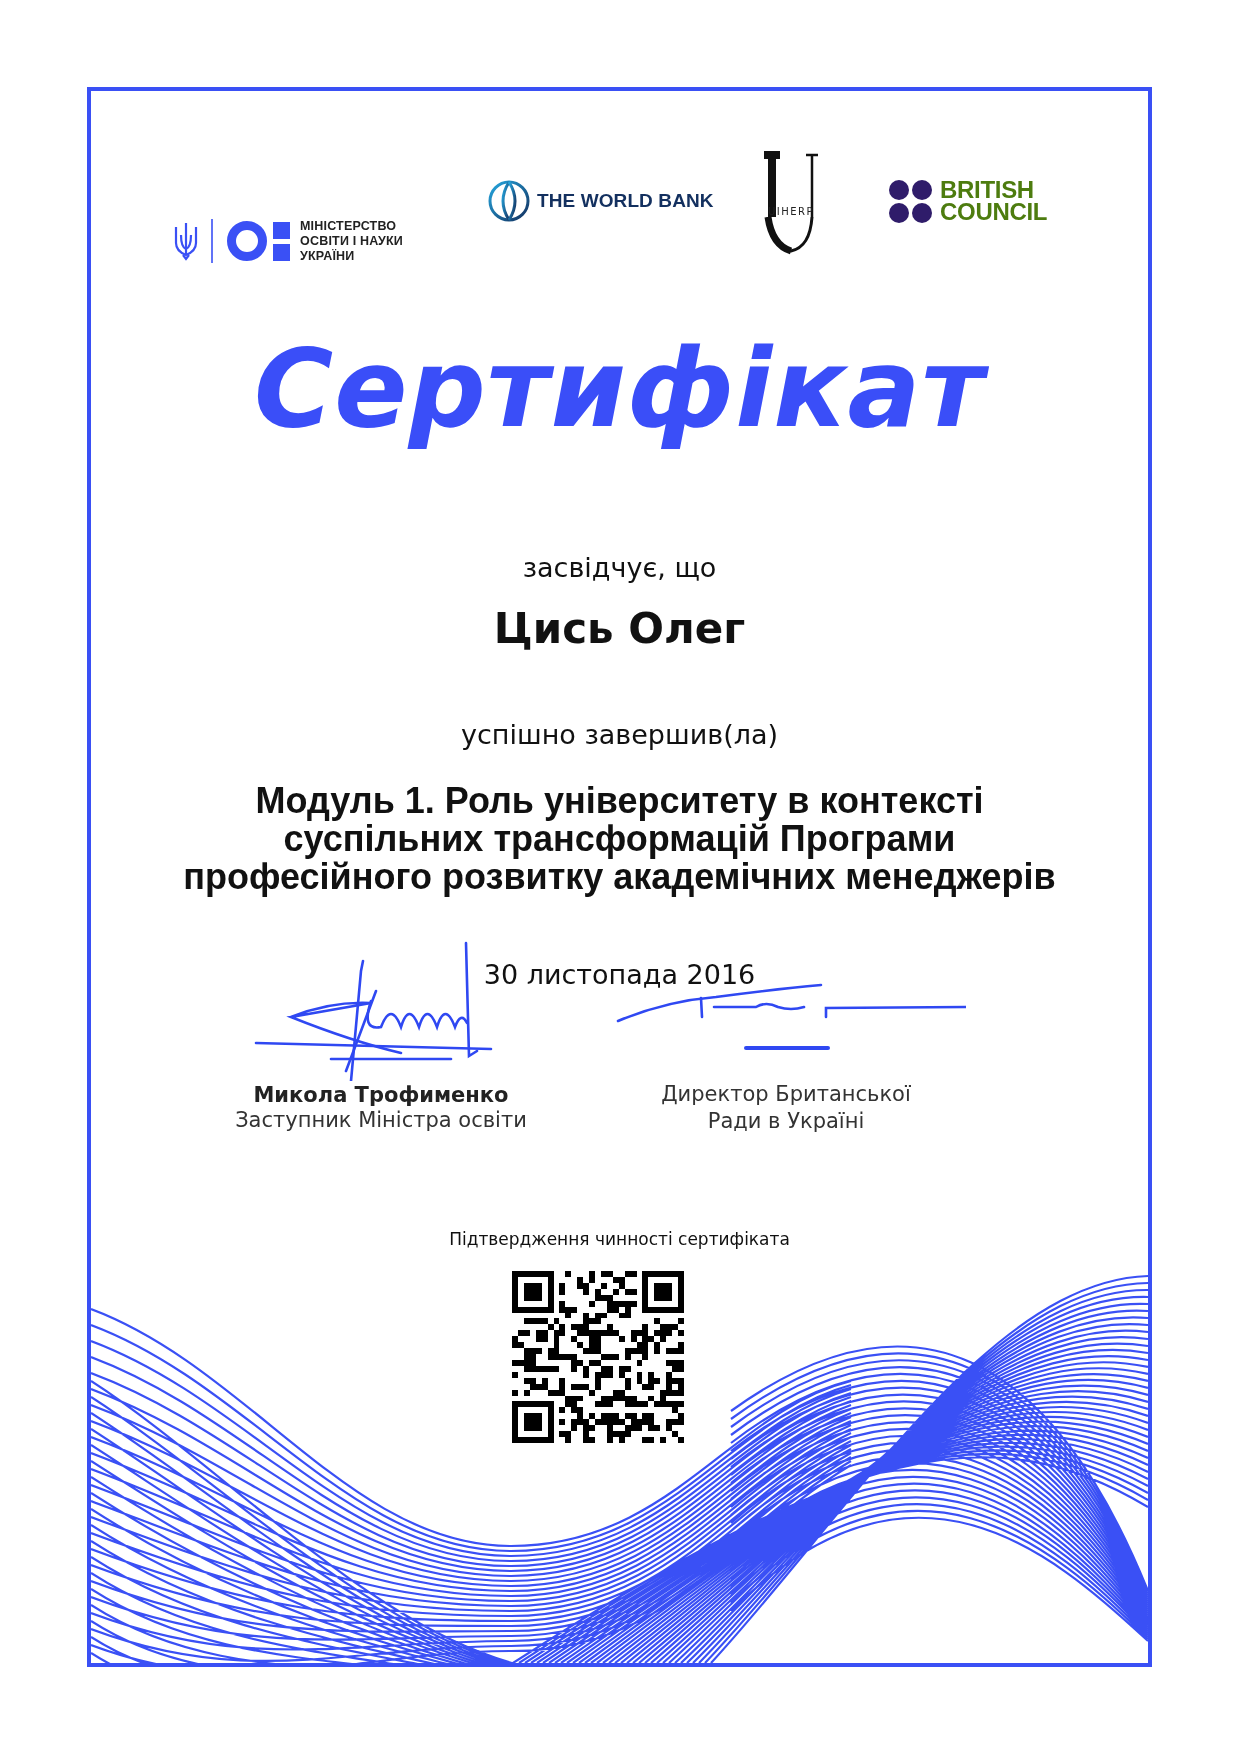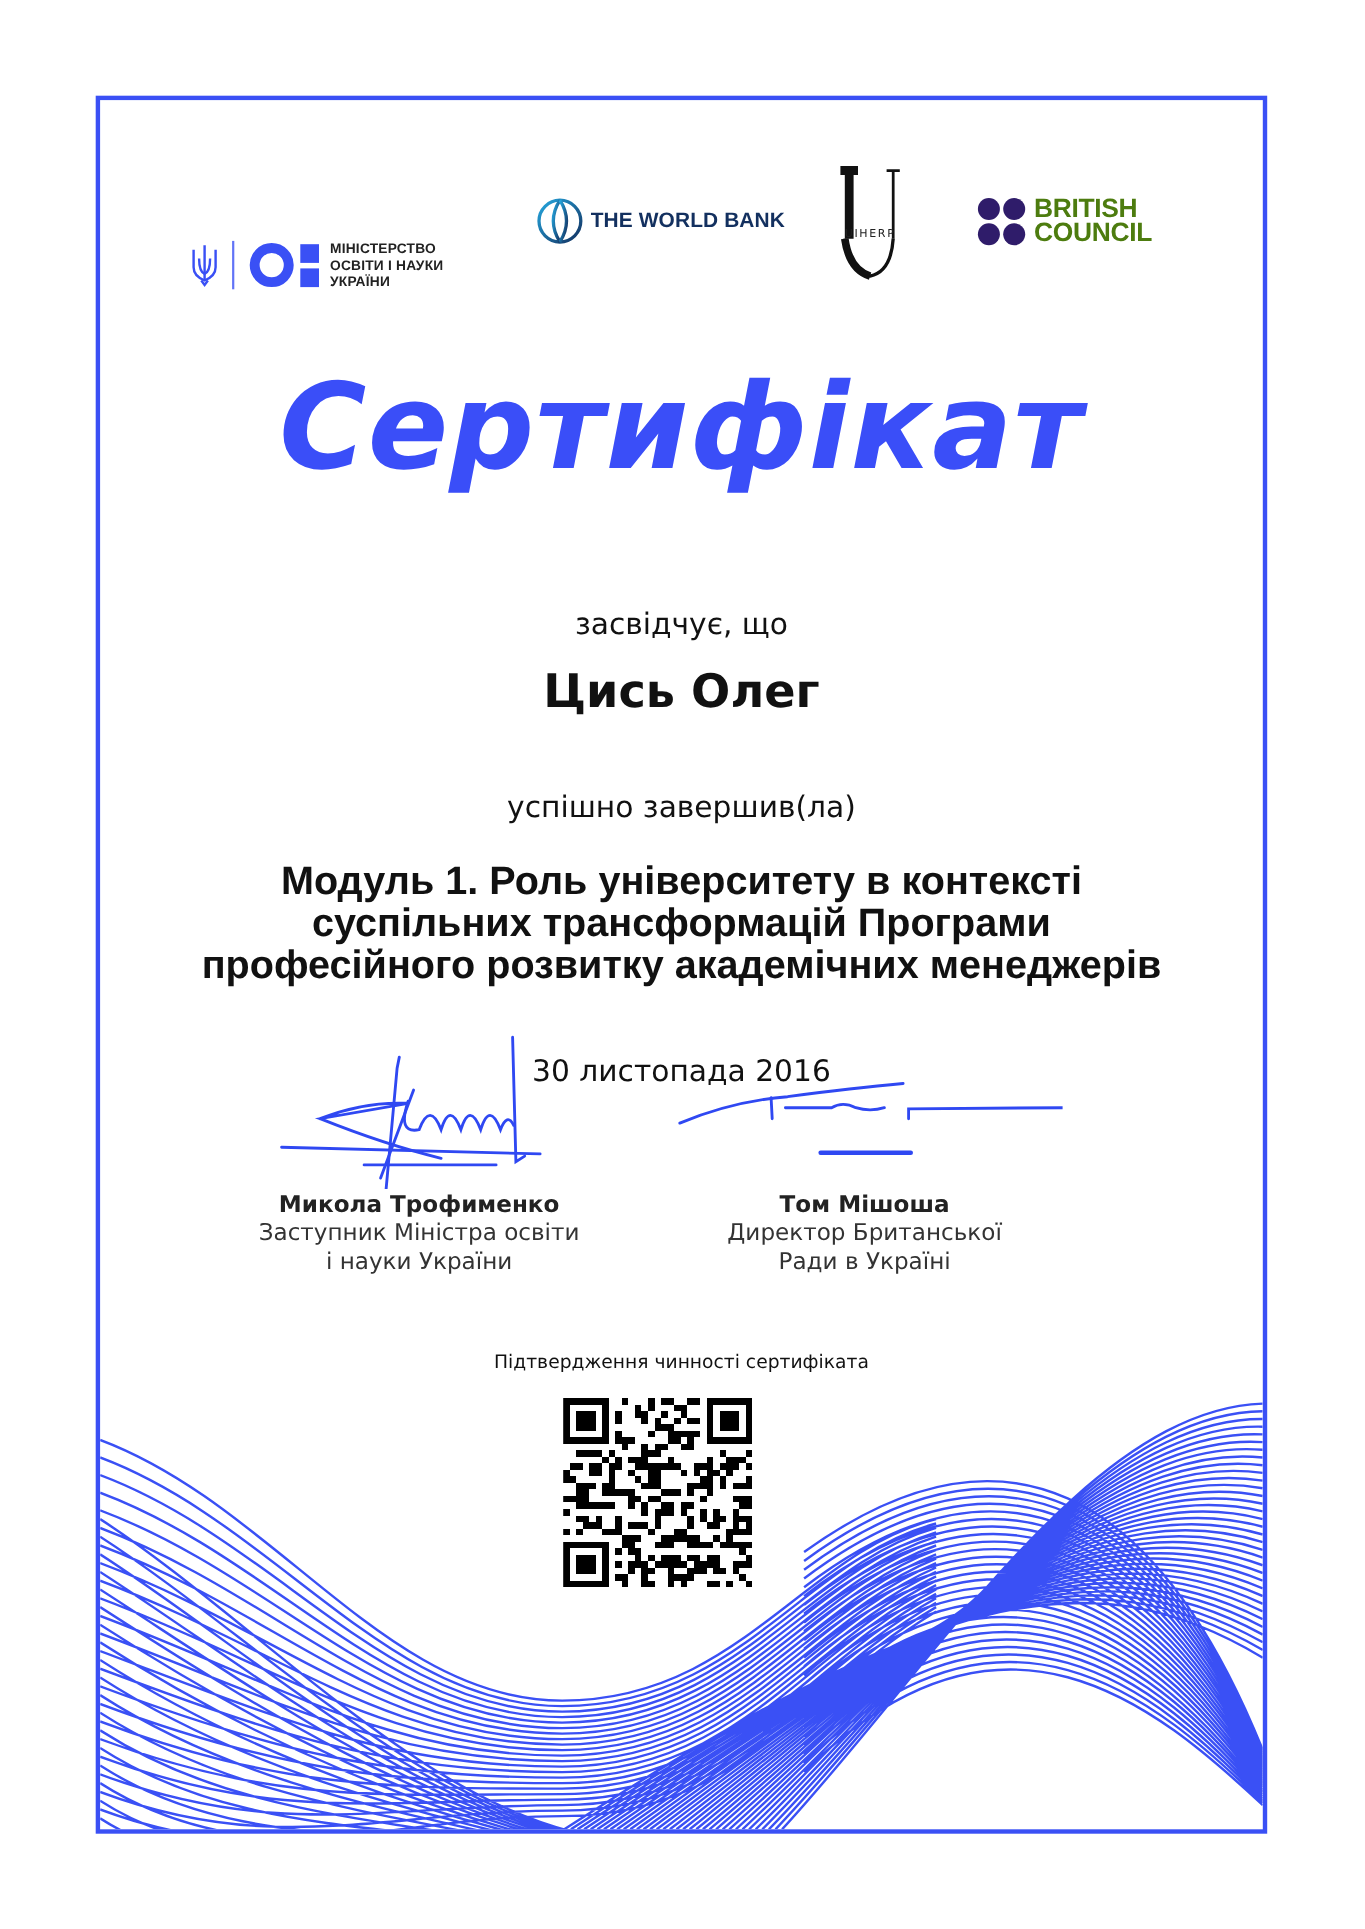--- a/index.html
+++ b/index.html
@@ -153,34 +153,32 @@
         <path d="M40 86 Q80 70 120 72 L40 86 Q100 110 150 122"></path>
         <path d="M100 150 L110 40 L112 30"></path>
         <path d="M120 70 Q110 100 130 96 Q140 70 150 96 Q158 70 168 96 Q176 70 186 96 Q194 70 204 96 Q210 80 216 92"></path>
         <path d="M215 12 L218 125 L226 120"></path>
         <path d="M80 128 L200 128"></path>
         <path d="M95 140 L125 60"></path>
       </g>
     </svg>
     <div class="sig-name">Микола Трофименко</div>
     <div class="sig-role">Заступник Міністра освіти</div>
-    <div class="sig-role">і науки України</div>
   </div>
 
   <div class="sig-block sig-right">
     <svg class="sig-svg" width="360" height="100" viewBox="0 0 360 100">
       <g fill="none" stroke="#2f48f2" stroke-width="2.6" stroke-linecap="round">
         <path d="M12 40 Q60 20 110 16 Q170 8 215 4"></path>
         <path d="M95 17 L96 36"></path>
         <path d="M108 26 L150 26 Q160 20 172 26 Q185 30 198 26"></path>
         <path d="M220 36 L220 27 L362 26"></path>
         <path d="M140 67 L222 67" stroke-width="4"></path>
       </g>
     </svg>
-    <div class="sig-name">Том Мішоша</div>
     <div class="sig-role">Директор Британської</div>
     <div class="sig-role">Ради в Україні</div>
   </div>
 
   <div class="center-line verify">Підтвердження чинності сертифіката</div>
   <div class="qr">
     <svg viewBox="0 0 29 29" shape-rendering="crispEdges" id="qr-svg">
         <path d="M0 0h1v1h-1zM1 0h1v1h-1zM2 0h1v1h-1zM3 0h1v1h-1zM4 0h1v1h-1zM5 0h1v1h-1zM6 0h1v1h-1zM9 0h1v1h-1zM13 0h1v1h-1zM15 0h1v1h-1zM16 0h1v1h-1zM19 0h1v1h-1zM20 0h1v1h-1zM22 0h1v1h-1zM23 0h1v1h-1zM24 0h1v1h-1zM25 0h1v1h-1zM26 0h1v1h-1zM27 0h1v1h-1zM28 0h1v1h-1zM0 1h1v1h-1zM6 1h1v1h-1zM11 1h1v1h-1zM13 1h1v1h-1zM17 1h1v1h-1zM18 1h1v1h-1zM22 1h1v1h-1zM28 1h1v1h-1zM0 2h1v1h-1zM2 2h1v1h-1zM3 2h1v1h-1zM4 2h1v1h-1zM6 2h1v1h-1zM8 2h1v1h-1zM11 2h1v1h-1zM12 2h1v1h-1zM15 2h1v1h-1zM18 2h1v1h-1zM22 2h1v1h-1zM24 2h1v1h-1zM25 2h1v1h-1zM26 2h1v1h-1zM28 2h1v1h-1zM0 3h1v1h-1zM2 3h1v1h-1zM3 3h1v1h-1zM4 3h1v1h-1zM6 3h1v1h-1zM8 3h1v1h-1zM12 3h1v1h-1zM14 3h1v1h-1zM17 3h1v1h-1zM19 3h1v1h-1zM20 3h1v1h-1zM22 3h1v1h-1zM24 3h1v1h-1zM25 3h1v1h-1zM26 3h1v1h-1zM28 3h1v1h-1zM0 4h1v1h-1zM2 4h1v1h-1zM3 4h1v1h-1zM4 4h1v1h-1zM6 4h1v1h-1zM14 4h1v1h-1zM15 4h1v1h-1zM16 4h1v1h-1zM22 4h1v1h-1zM24 4h1v1h-1zM25 4h1v1h-1zM26 4h1v1h-1zM28 4h1v1h-1zM0 5h1v1h-1zM6 5h1v1h-1zM8 5h1v1h-1zM13 5h1v1h-1zM16 5h1v1h-1zM17 5h1v1h-1zM18 5h1v1h-1zM19 5h1v1h-1zM20 5h1v1h-1zM22 5h1v1h-1zM28 5h1v1h-1zM0 6h1v1h-1zM1 6h1v1h-1zM2 6h1v1h-1zM3 6h1v1h-1zM4 6h1v1h-1zM5 6h1v1h-1zM6 6h1v1h-1zM8 6h1v1h-1zM9 6h1v1h-1zM10 6h1v1h-1zM16 6h1v1h-1zM17 6h1v1h-1zM19 6h1v1h-1zM22 6h1v1h-1zM23 6h1v1h-1zM24 6h1v1h-1zM25 6h1v1h-1zM26 6h1v1h-1zM27 6h1v1h-1zM28 6h1v1h-1zM9 7h1v1h-1zM12 7h1v1h-1zM14 7h1v1h-1zM15 7h1v1h-1zM18 7h1v1h-1zM19 7h1v1h-1zM2 8h1v1h-1zM3 8h1v1h-1zM4 8h1v1h-1zM5 8h1v1h-1zM7 8h1v1h-1zM12 8h1v1h-1zM13 8h1v1h-1zM14 8h1v1h-1zM24 8h1v1h-1zM28 8h1v1h-1zM6 9h1v1h-1zM8 9h1v1h-1zM10 9h1v1h-1zM11 9h1v1h-1zM12 9h1v1h-1zM16 9h1v1h-1zM22 9h1v1h-1zM25 9h1v1h-1zM26 9h1v1h-1zM27 9h1v1h-1zM1 10h1v1h-1zM2 10h1v1h-1zM4 10h1v1h-1zM5 10h1v1h-1zM7 10h1v1h-1zM8 10h1v1h-1zM11 10h1v1h-1zM12 10h1v1h-1zM13 10h1v1h-1zM14 10h1v1h-1zM15 10h1v1h-1zM16 10h1v1h-1zM17 10h1v1h-1zM20 10h1v1h-1zM21 10h1v1h-1zM22 10h1v1h-1zM24 10h1v1h-1zM25 10h1v1h-1zM26 10h1v1h-1zM28 10h1v1h-1zM0 11h1v1h-1zM4 11h1v1h-1zM5 11h1v1h-1zM7 11h1v1h-1zM10 11h1v1h-1zM13 11h1v1h-1zM14 11h1v1h-1zM18 11h1v1h-1zM20 11h1v1h-1zM22 11h1v1h-1zM23 11h1v1h-1zM25 11h1v1h-1zM0 12h1v1h-1zM1 12h1v1h-1zM7 12h1v1h-1zM11 12h1v1h-1zM13 12h1v1h-1zM14 12h1v1h-1zM21 12h1v1h-1zM22 12h1v1h-1zM24 12h1v1h-1zM28 12h1v1h-1zM2 13h1v1h-1zM3 13h1v1h-1zM4 13h1v1h-1zM6 13h1v1h-1zM7 13h1v1h-1zM12 13h1v1h-1zM13 13h1v1h-1zM14 13h1v1h-1zM19 13h1v1h-1zM20 13h1v1h-1zM21 13h1v1h-1zM22 13h1v1h-1zM24 13h1v1h-1zM26 13h1v1h-1zM27 13h1v1h-1zM28 13h1v1h-1zM2 14h1v1h-1zM3 14h1v1h-1zM6 14h1v1h-1zM7 14h1v1h-1zM8 14h1v1h-1zM9 14h1v1h-1zM10 14h1v1h-1zM15 14h1v1h-1zM16 14h1v1h-1zM17 14h1v1h-1zM19 14h1v1h-1zM22 14h1v1h-1zM0 15h1v1h-1zM1 15h1v1h-1zM2 15h1v1h-1zM3 15h1v1h-1zM10 15h1v1h-1zM11 15h1v1h-1zM13 15h1v1h-1zM14 15h1v1h-1zM21 15h1v1h-1zM26 15h1v1h-1zM27 15h1v1h-1zM28 15h1v1h-1zM2 16h1v1h-1zM3 16h1v1h-1zM4 16h1v1h-1zM5 16h1v1h-1zM6 16h1v1h-1zM7 16h1v1h-1zM10 16h1v1h-1zM12 16h1v1h-1zM15 16h1v1h-1zM16 16h1v1h-1zM18 16h1v1h-1zM19 16h1v1h-1zM27 16h1v1h-1zM28 16h1v1h-1zM0 17h1v1h-1zM12 17h1v1h-1zM14 17h1v1h-1zM15 17h1v1h-1zM16 17h1v1h-1zM18 17h1v1h-1zM21 17h1v1h-1zM23 17h1v1h-1zM26 17h1v1h-1zM2 18h1v1h-1zM3 18h1v1h-1zM5 18h1v1h-1zM8 18h1v1h-1zM14 18h1v1h-1zM19 18h1v1h-1zM21 18h1v1h-1zM23 18h1v1h-1zM24 18h1v1h-1zM26 18h1v1h-1zM27 18h1v1h-1zM28 18h1v1h-1zM3 19h1v1h-1zM4 19h1v1h-1zM5 19h1v1h-1zM8 19h1v1h-1zM10 19h1v1h-1zM11 19h1v1h-1zM12 19h1v1h-1zM14 19h1v1h-1zM19 19h1v1h-1zM22 19h1v1h-1zM23 19h1v1h-1zM26 19h1v1h-1zM28 19h1v1h-1zM0 20h1v1h-1zM2 20h1v1h-1zM6 20h1v1h-1zM7 20h1v1h-1zM8 20h1v1h-1zM13 20h1v1h-1zM17 20h1v1h-1zM18 20h1v1h-1zM25 20h1v1h-1zM26 20h1v1h-1zM27 20h1v1h-1zM28 20h1v1h-1zM9 21h1v1h-1zM10 21h1v1h-1zM11 21h1v1h-1zM15 21h1v1h-1zM16 21h1v1h-1zM17 21h1v1h-1zM18 21h1v1h-1zM19 21h1v1h-1zM20 21h1v1h-1zM23 21h1v1h-1zM25 21h1v1h-1zM0 22h1v1h-1zM1 22h1v1h-1zM2 22h1v1h-1zM3 22h1v1h-1zM4 22h1v1h-1zM5 22h1v1h-1zM6 22h1v1h-1zM9 22h1v1h-1zM10 22h1v1h-1zM14 22h1v1h-1zM15 22h1v1h-1zM16 22h1v1h-1zM19 22h1v1h-1zM20 22h1v1h-1zM21 22h1v1h-1zM22 22h1v1h-1zM24 22h1v1h-1zM25 22h1v1h-1zM26 22h1v1h-1zM27 22h1v1h-1zM28 22h1v1h-1zM0 23h1v1h-1zM6 23h1v1h-1zM8 23h1v1h-1zM10 23h1v1h-1zM11 23h1v1h-1zM27 23h1v1h-1zM0 24h1v1h-1zM2 24h1v1h-1zM3 24h1v1h-1zM4 24h1v1h-1zM6 24h1v1h-1zM11 24h1v1h-1zM13 24h1v1h-1zM15 24h1v1h-1zM16 24h1v1h-1zM17 24h1v1h-1zM19 24h1v1h-1zM20 24h1v1h-1zM22 24h1v1h-1zM23 24h1v1h-1zM28 24h1v1h-1zM0 25h1v1h-1zM2 25h1v1h-1zM3 25h1v1h-1zM4 25h1v1h-1zM6 25h1v1h-1zM8 25h1v1h-1zM10 25h1v1h-1zM11 25h1v1h-1zM12 25h1v1h-1zM14 25h1v1h-1zM15 25h1v1h-1zM16 25h1v1h-1zM17 25h1v1h-1zM18 25h1v1h-1zM20 25h1v1h-1zM21 25h1v1h-1zM22 25h1v1h-1zM23 25h1v1h-1zM26 25h1v1h-1zM27 25h1v1h-1zM28 25h1v1h-1zM0 26h1v1h-1zM2 26h1v1h-1zM3 26h1v1h-1zM4 26h1v1h-1zM6 26h1v1h-1zM10 26h1v1h-1zM12 26h1v1h-1zM13 26h1v1h-1zM16 26h1v1h-1zM19 26h1v1h-1zM20 26h1v1h-1zM21 26h1v1h-1zM23 26h1v1h-1zM24 26h1v1h-1zM26 26h1v1h-1zM0 27h1v1h-1zM6 27h1v1h-1zM8 27h1v1h-1zM9 27h1v1h-1zM12 27h1v1h-1zM16 27h1v1h-1zM17 27h1v1h-1zM18 27h1v1h-1zM19 27h1v1h-1zM27 27h1v1h-1zM0 28h1v1h-1zM1 28h1v1h-1zM2 28h1v1h-1zM3 28h1v1h-1zM4 28h1v1h-1zM5 28h1v1h-1zM6 28h1v1h-1zM9 28h1v1h-1zM12 28h1v1h-1zM13 28h1v1h-1zM16 28h1v1h-1zM18 28h1v1h-1zM22 28h1v1h-1zM23 28h1v1h-1zM25 28h1v1h-1zM28 28h1v1h-1z" fill="#000"></path>
       </svg>
   </div>

